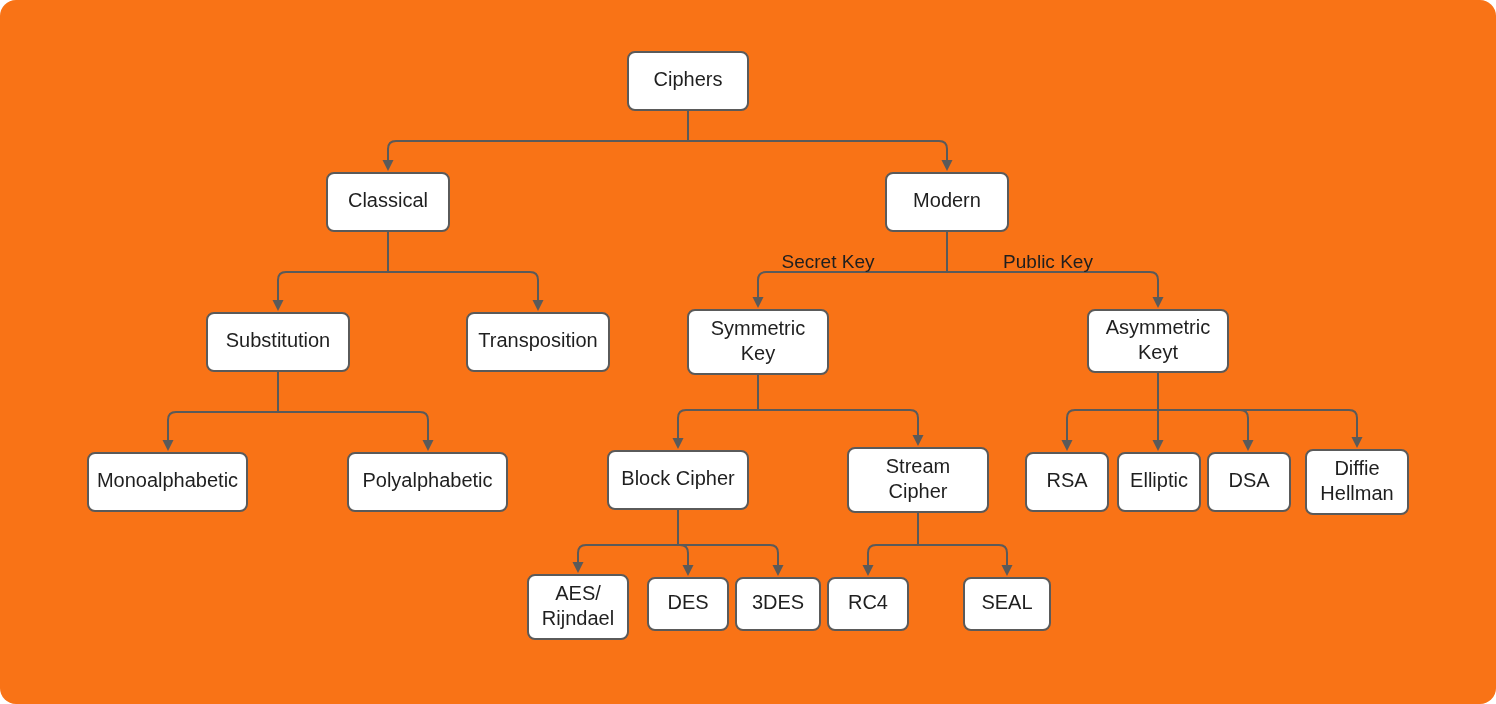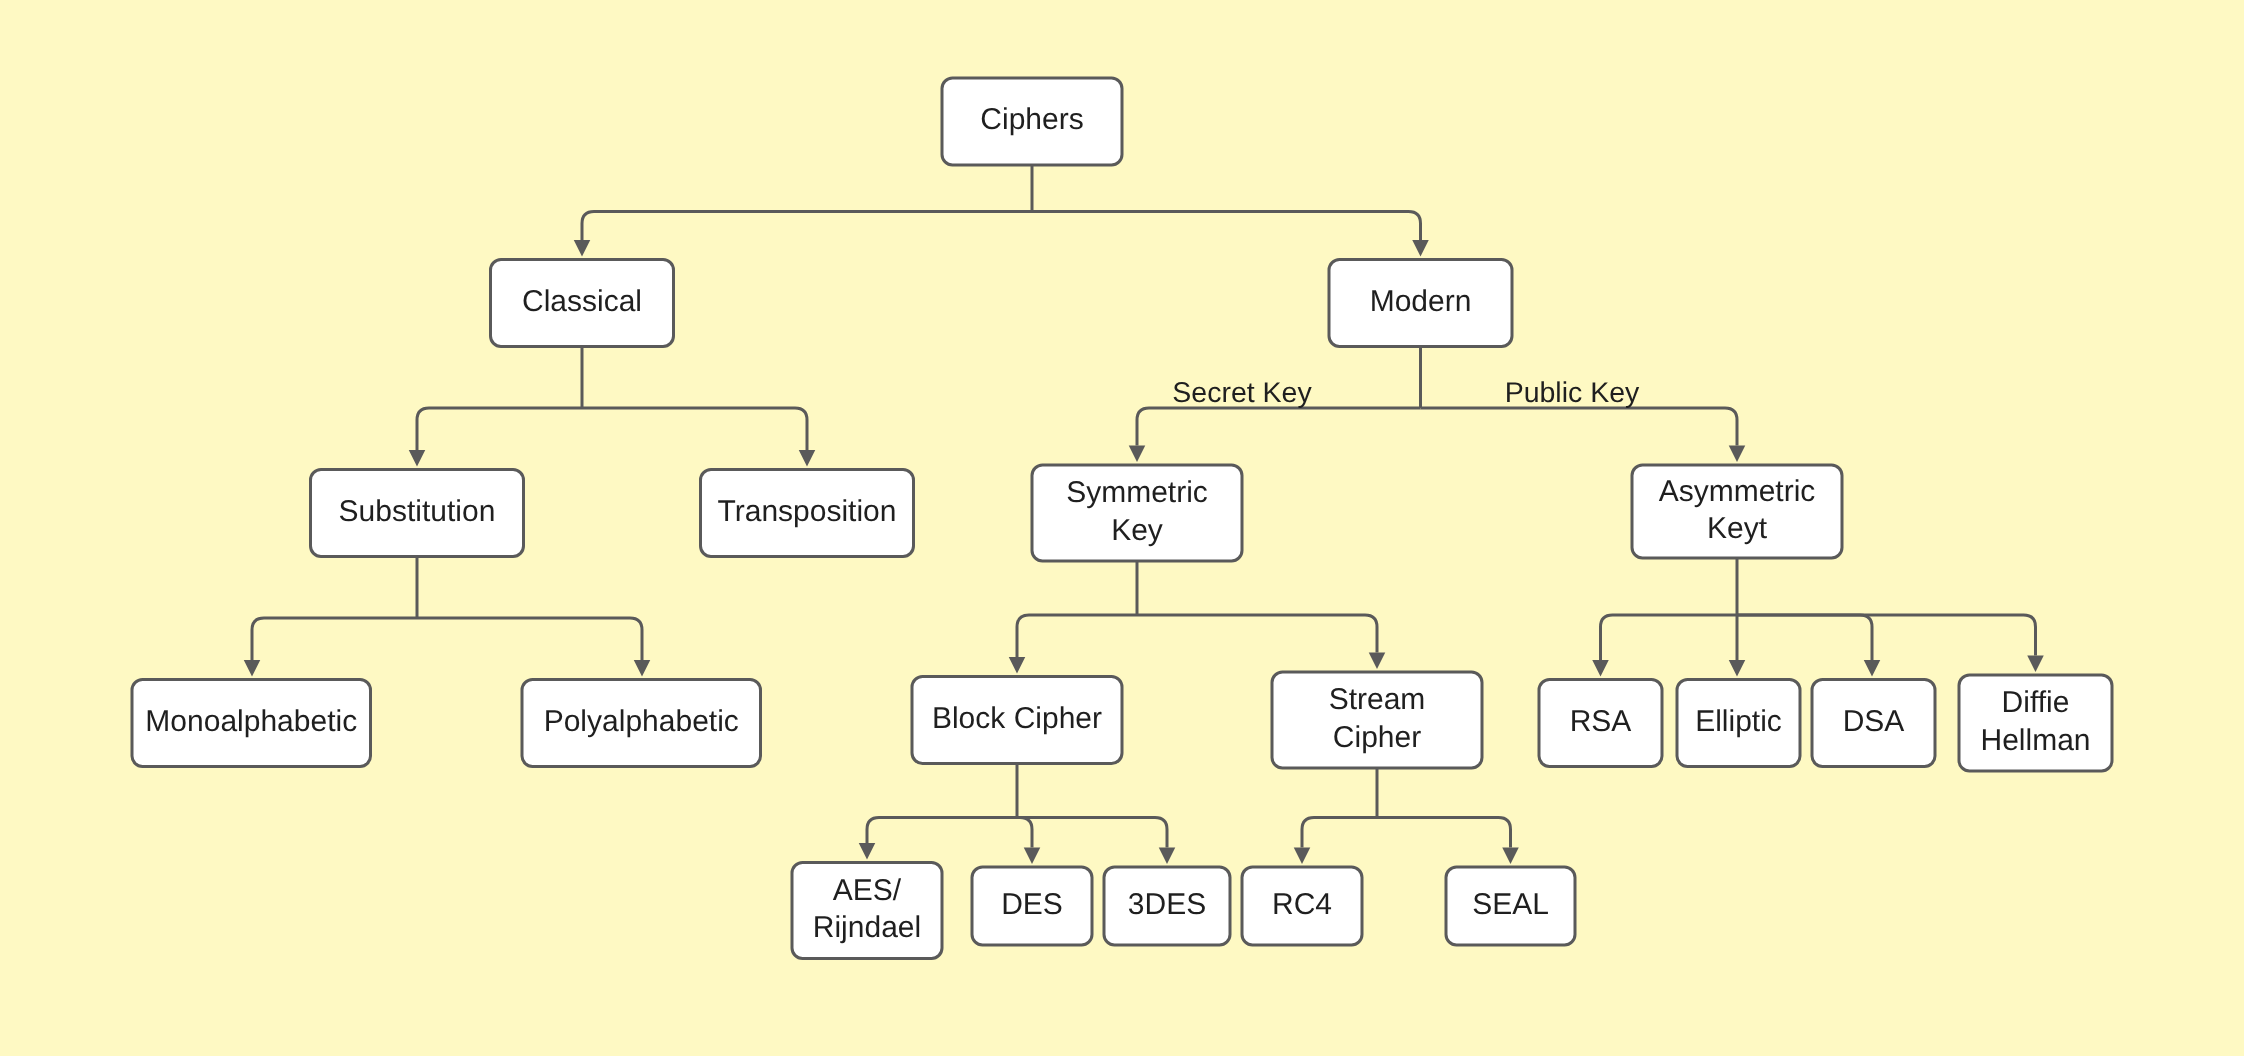--- a/index.html
+++ b/index.html
@@ -4,23 +4,24 @@
 <style>
   html, body {
     margin: 0;
     padding: 0;
     background: #ffffff;
   }
   #canvas {
     position: relative;
     width: 1496px;
     height: 704px;
-    background: #fef9c3;
+    background: #f97316;
     overflow: hidden;
     font-family: "Liberation Sans", sans-serif;
+    border-radius: 16px;
   }
   svg.layer {
     position: absolute;
     top: 0;
     left: 0;
     width: 1496px;
     height: 704px;
   }
   .node-rect {
     fill: #ffffff;

